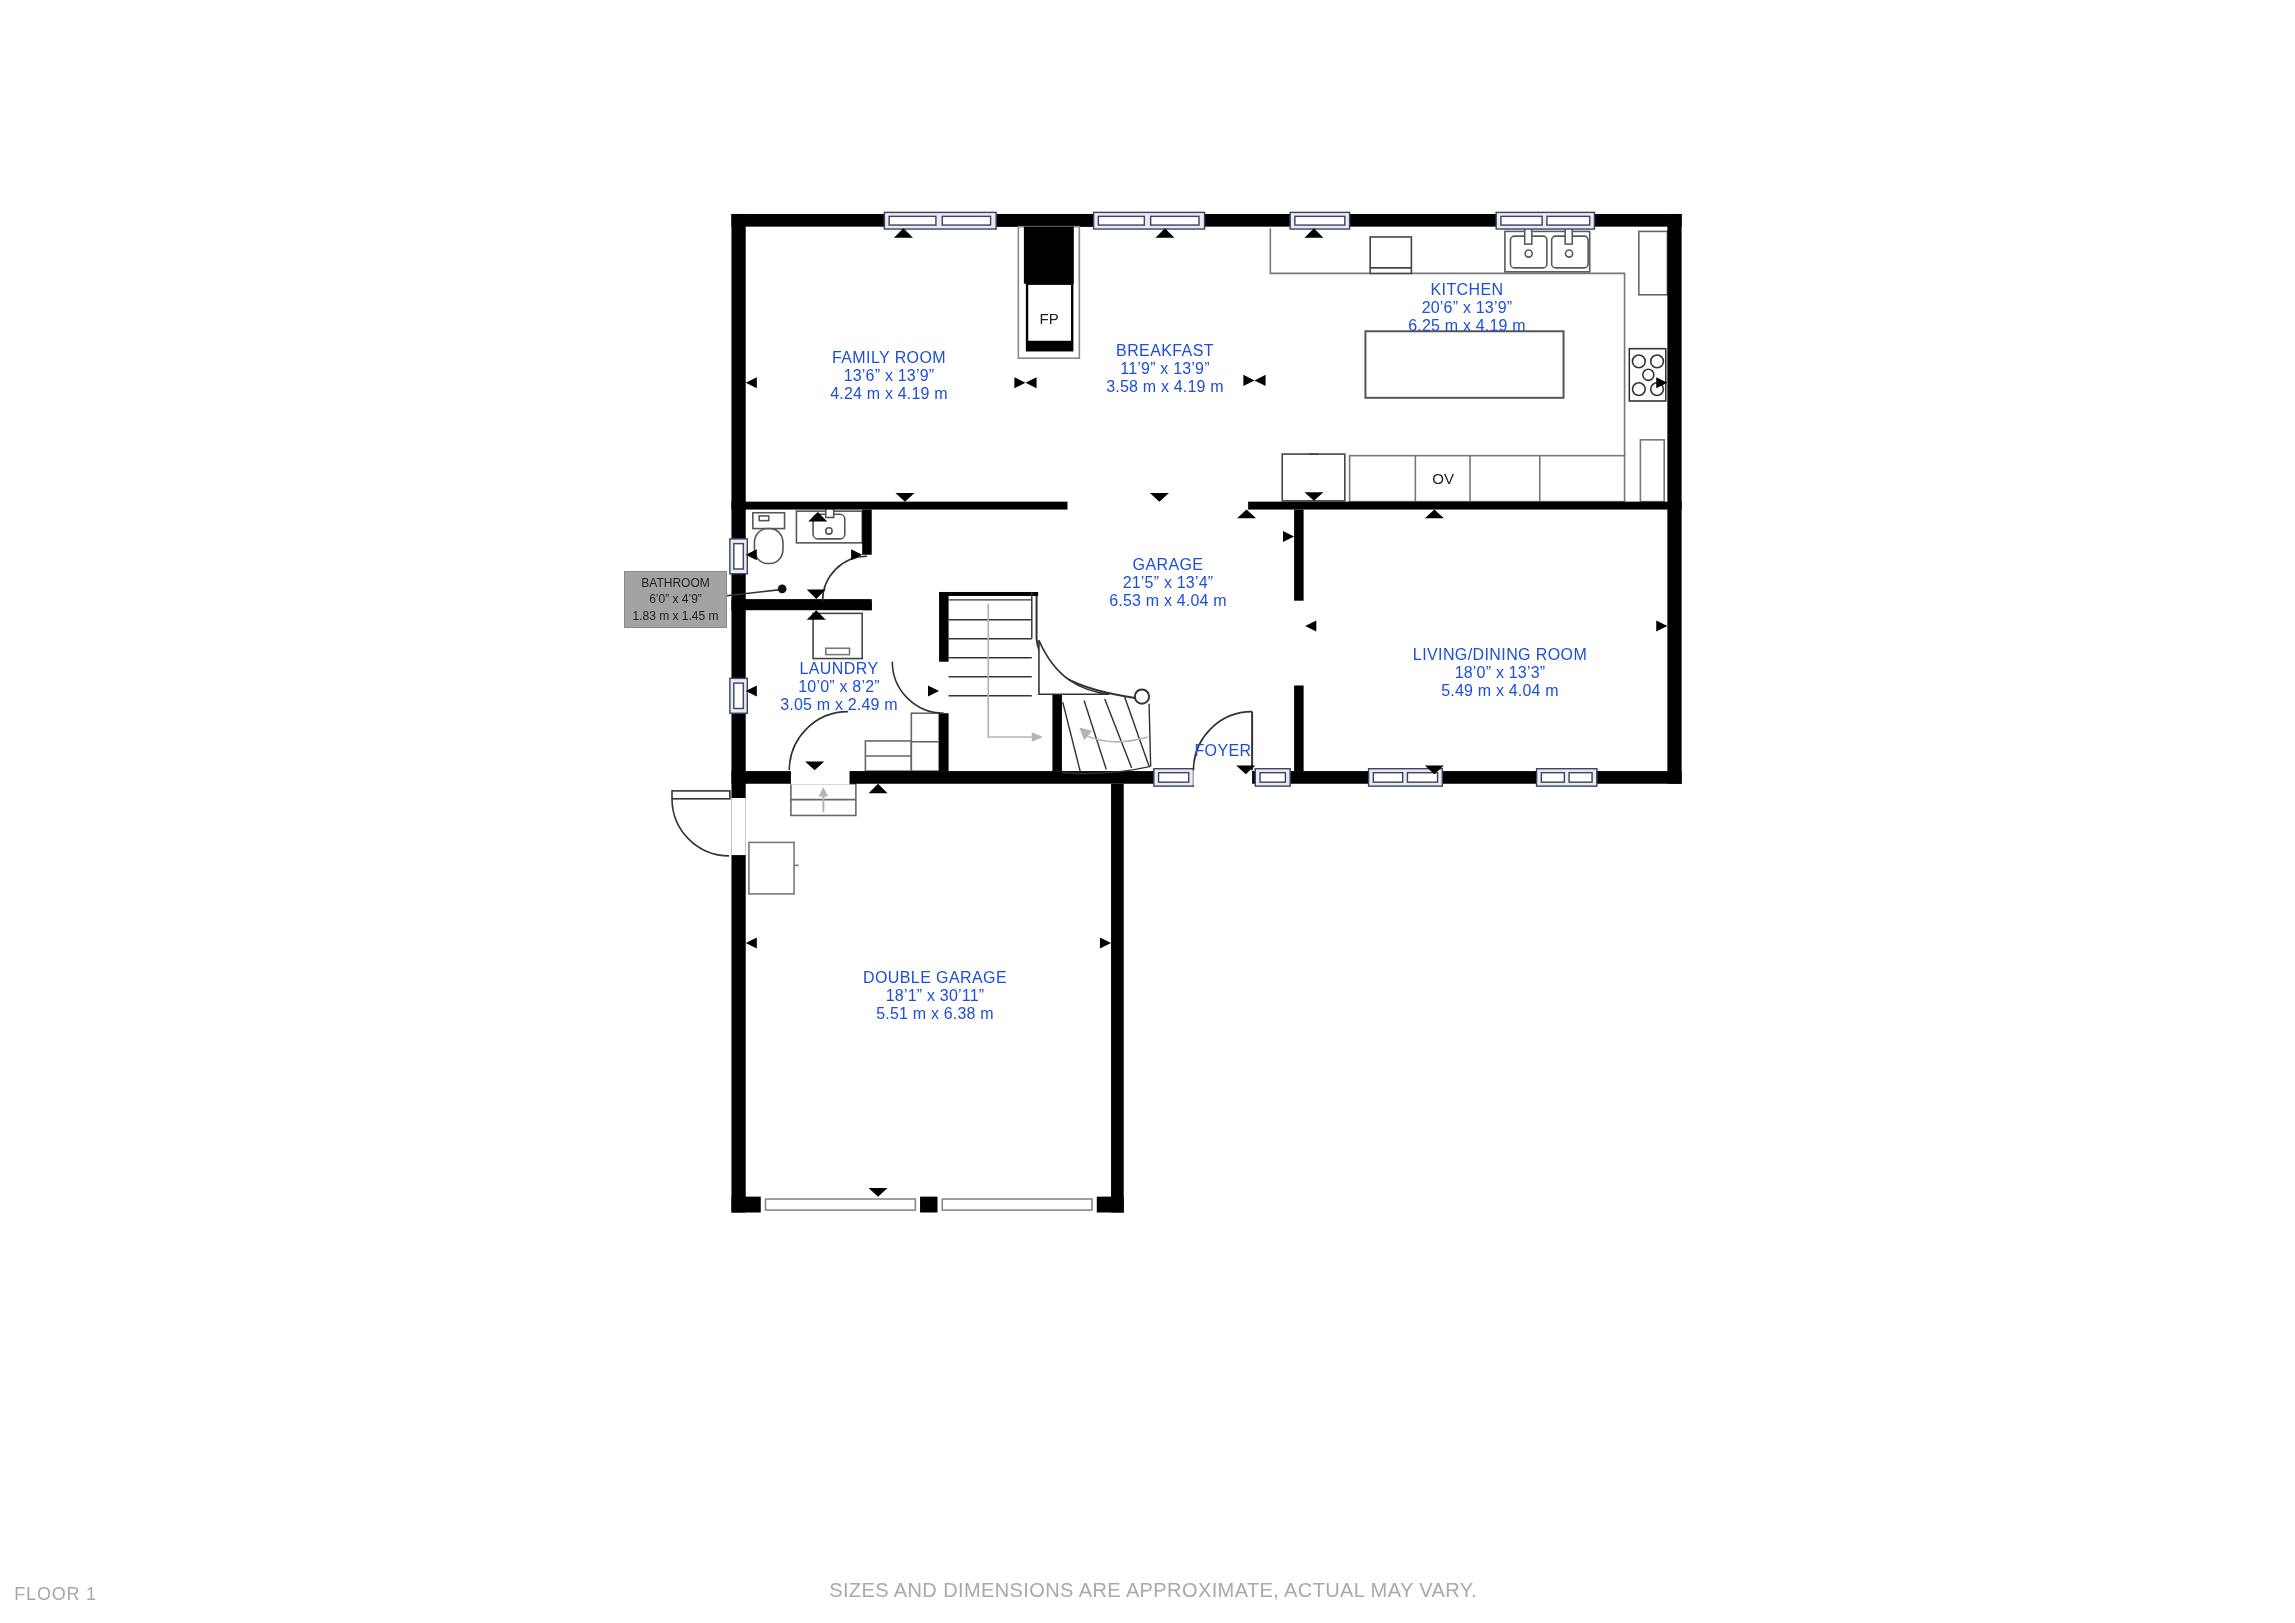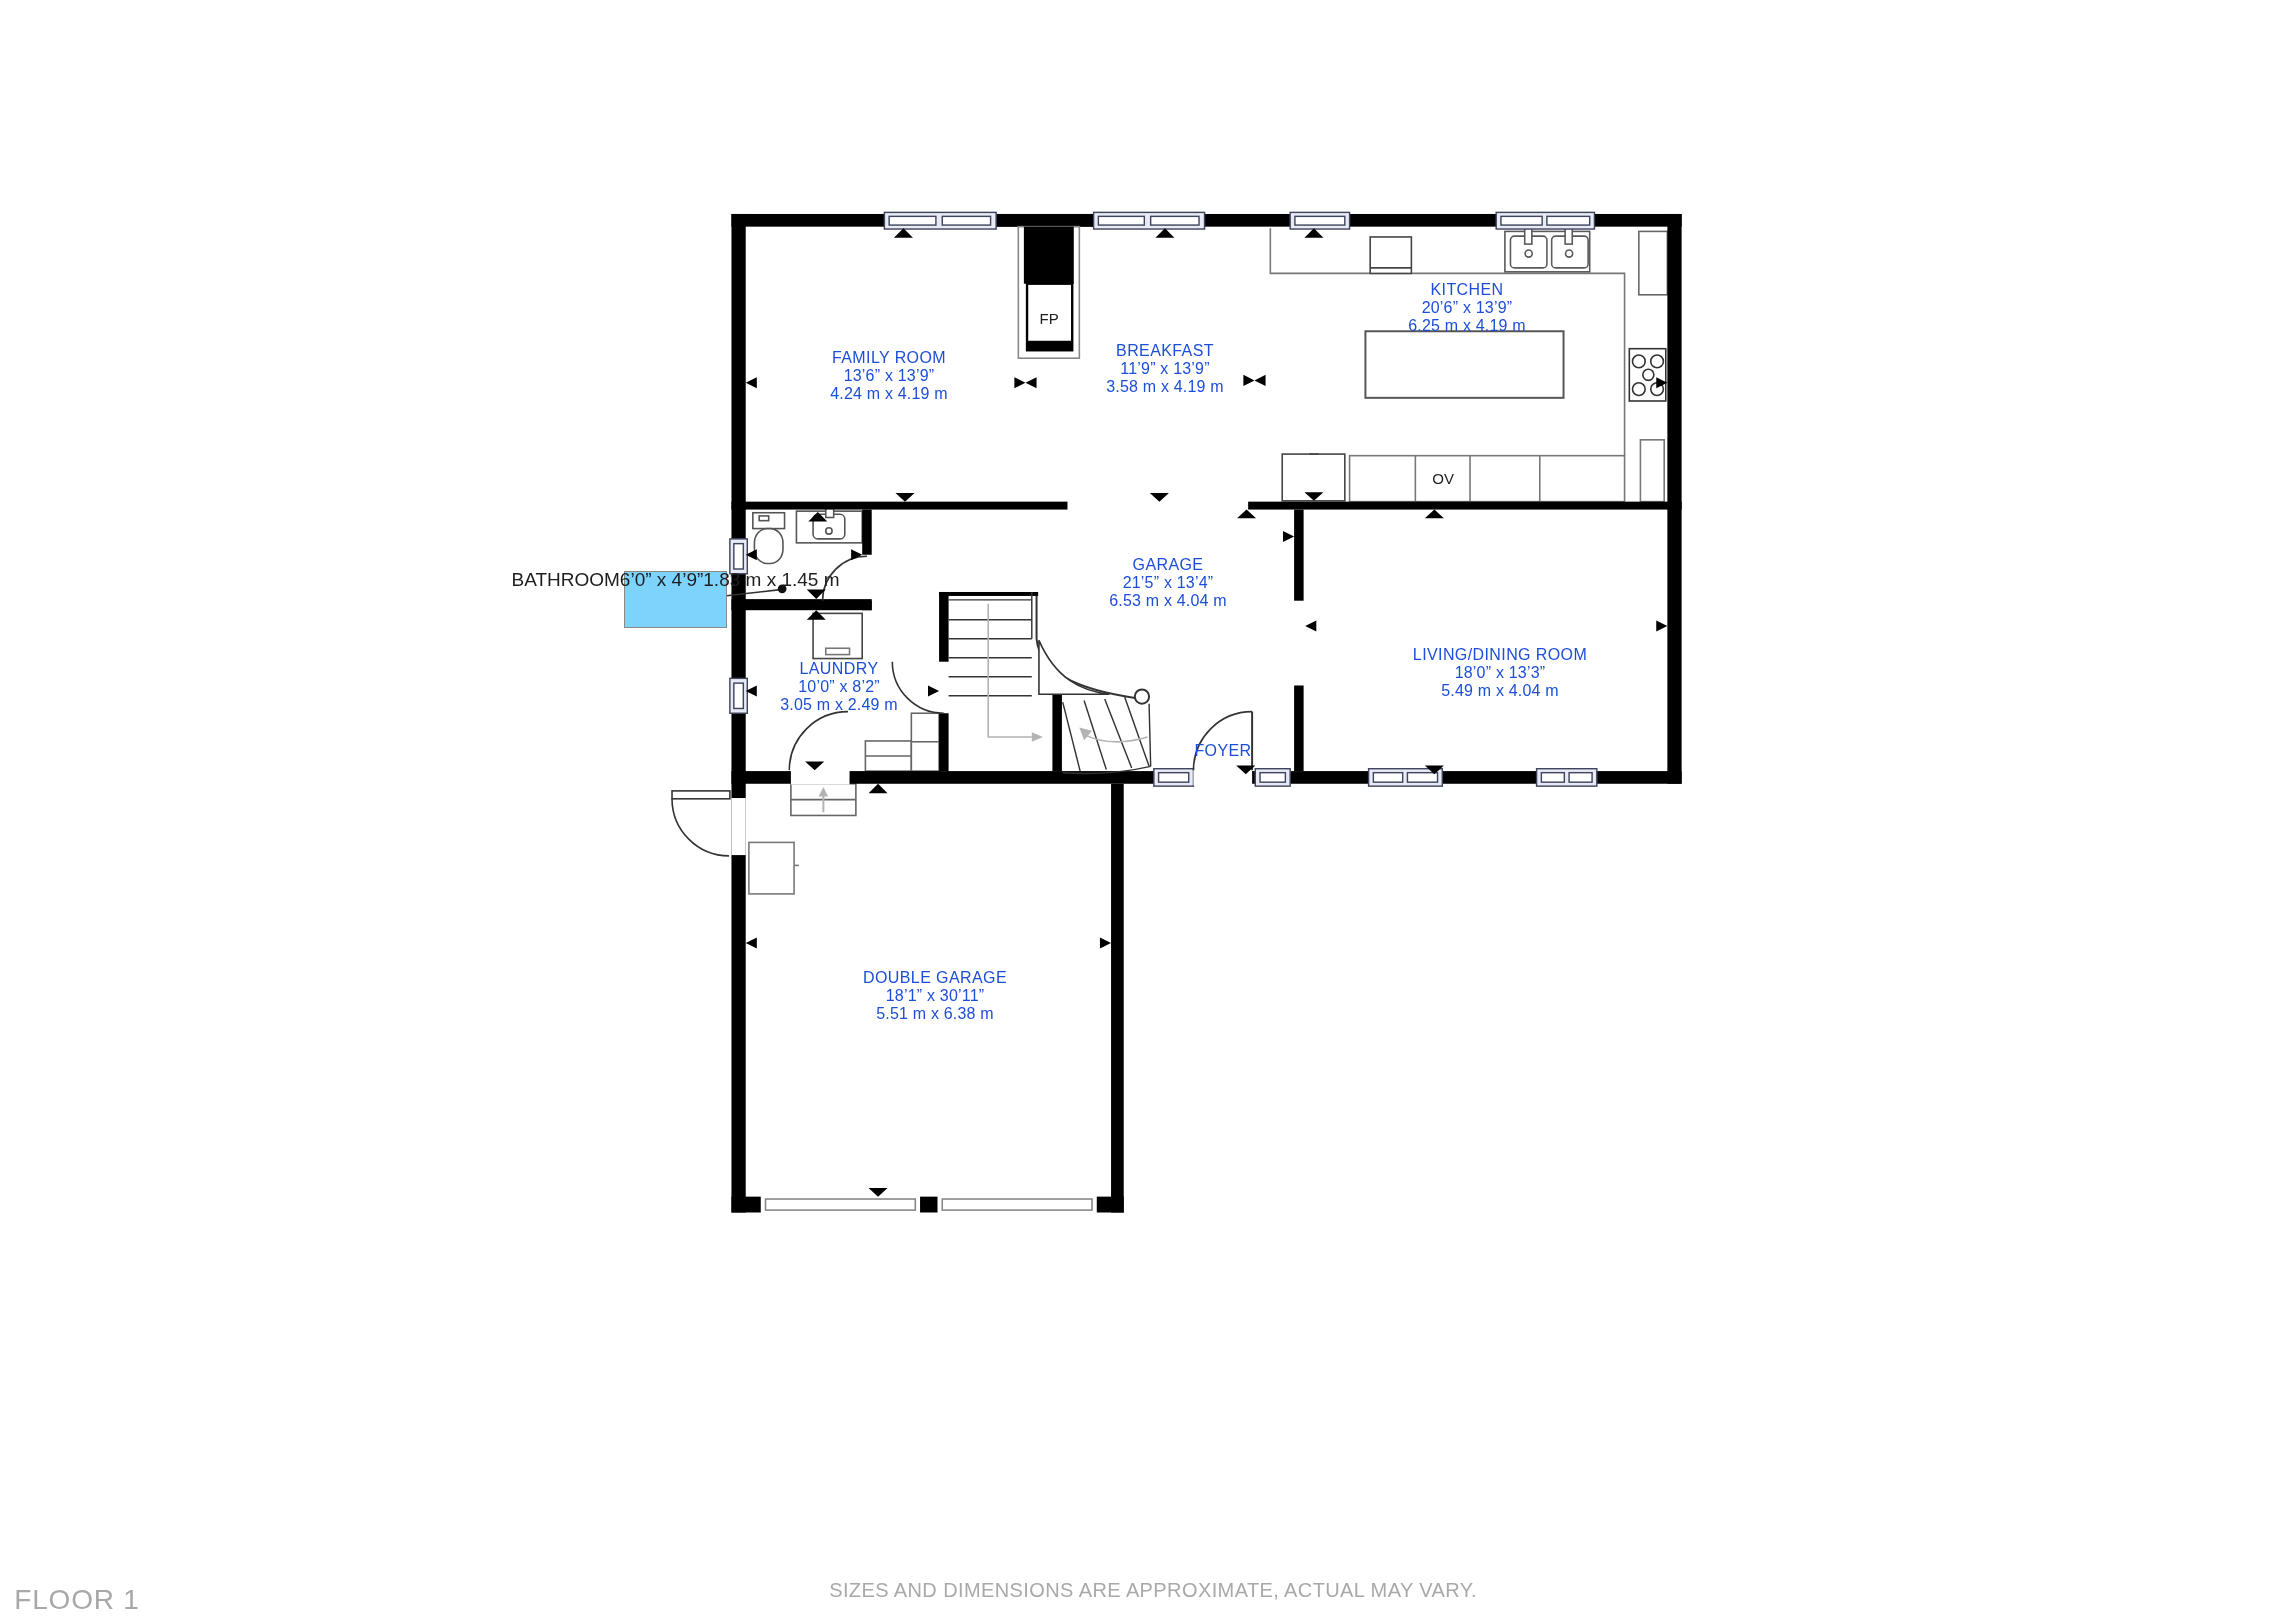--- a/index.html
+++ b/index.html
@@ -2,24 +2,24 @@
 <html style="font-size:12.7px"><head>
 <meta charset="utf-8">
 <style>
   html,body{margin:0;padding:0;background:#ffffff;}
   .page{position:relative;width:2295px;height:1623px;background:#ffffff;overflow:hidden;
         font-family:"Liberation Sans",sans-serif;}
   .plan-svg{position:absolute;left:0;top:0;}
   .room-label{position:absolute;transform:translateX(-50%);text-align:center;
               font-size:16px;line-height:18px;color:#1d4ed8;letter-spacing:0.2px;white-space:nowrap;}
   .room-label .rname{letter-spacing:0.4px;}
-  .callout-box{position:absolute;background:#7dd3fc;border:1.6px solid #8a8a8a;
-               text-align:center;font-size:19px;line-height:16.6px;color:#1e1e1e;
-               display:flex;flex-direction:row;justify-content:center;white-space:nowrap;}
-  .floor-label{position:absolute;left:14.3px;top:1584px;font-size:28px;color:#a8a8a8;letter-spacing:0.8px;}
+  .callout-box{position:absolute;background:#a3a3a3;border:1.6px solid #8a8a8a;
+               text-align:center;font-size:12px;line-height:16.6px;color:#1e1e1e;
+               display:flex;flex-direction:column;justify-content:center;white-space:nowrap;}
+  .floor-label{position:absolute;left:14.3px;top:1584px;font-size:18px;color:#a8a8a8;letter-spacing:0.8px;}
   .disclaimer{position:absolute;left:1153px;top:1579px;transform:translateX(-50%);
               font-size:20px;color:#a9a9a9;letter-spacing:0.4px;white-space:nowrap;}
 </style>
 </head>
 <body>
 
 <div class="page">
 
 <svg class="plan-svg" width="2295" height="1623" viewBox="0 0 2896 2048">
 

